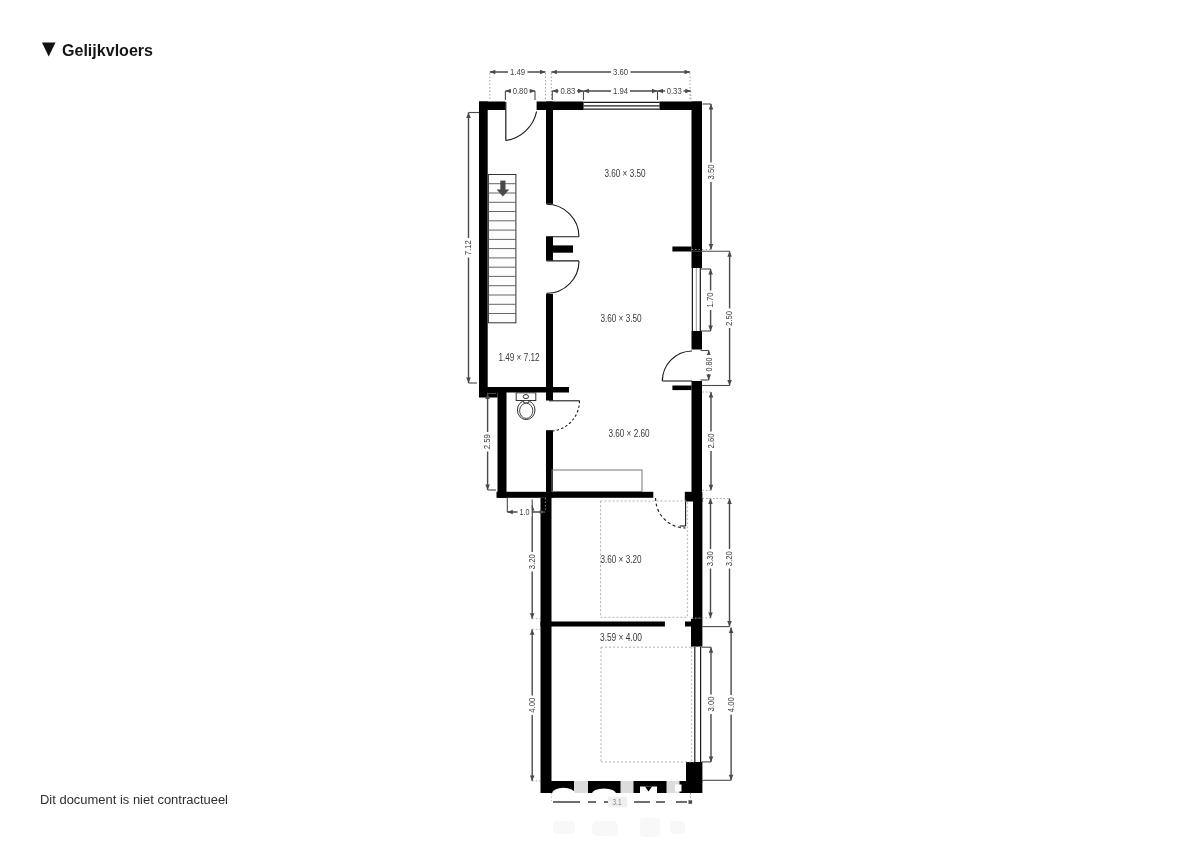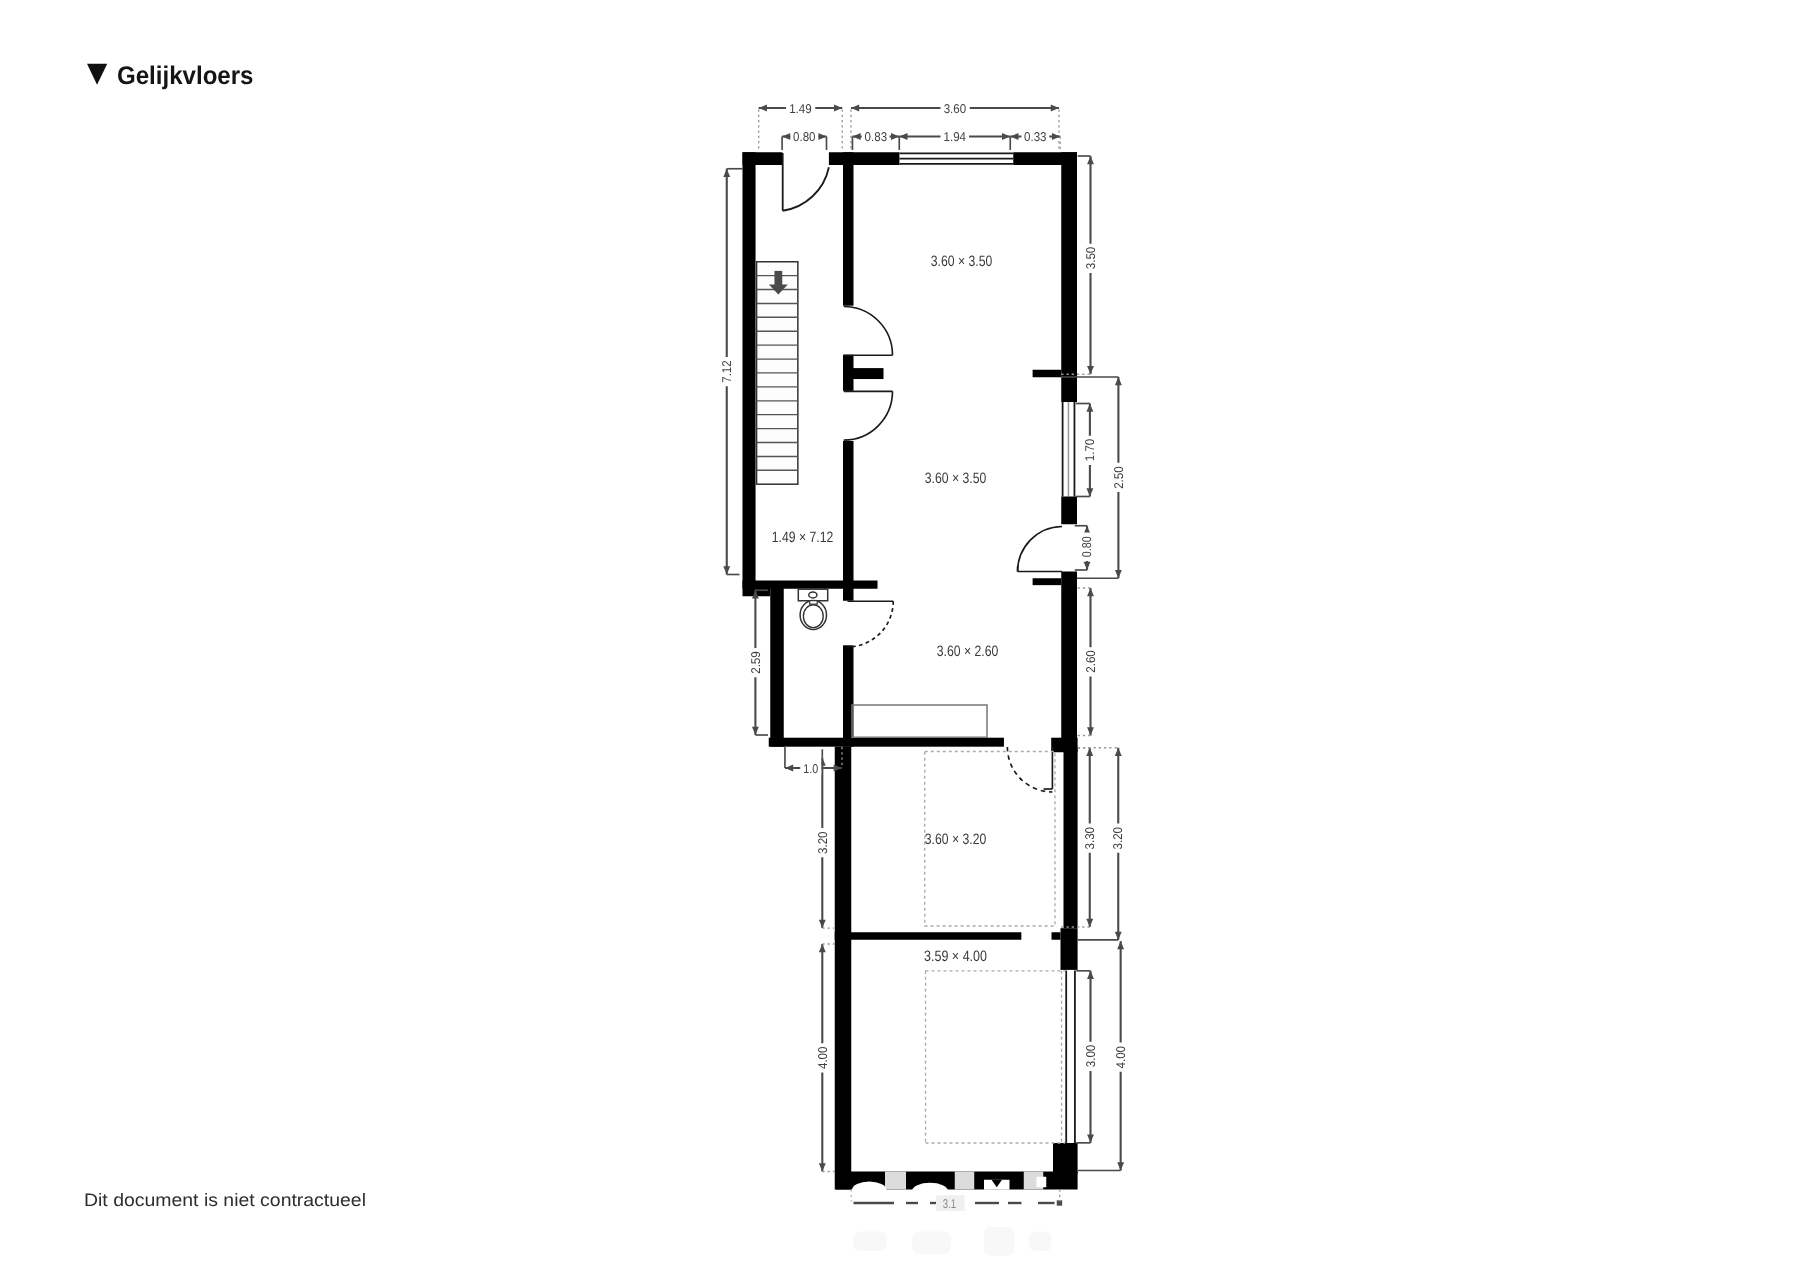--- a/index.html
+++ b/index.html
@@ -1,17 +1,17 @@
 <!DOCTYPE html>
 <html><head>
 <meta charset="utf-8">
 <style>
   html,body{margin:0;padding:0;background:#fff;}
   .page{position:relative;width:1028px;height:848px;background:#fff;overflow:hidden;filter:blur(0.4px);
-        font-family:"Liberation Sans", sans-serif;margin-left:16px;}
+        font-family:"Liberation Sans", sans-serif;}
   svg text{font-family:"Liberation Sans", sans-serif;}
 </style>
 </head>
 <body>
 <div class="page">
 <svg width="1200" height="848" viewBox="0 0 1200 848">
 <rect x="0" y="0" width="1200" height="848" fill="#ffffff"></rect>
 
 <g>
   <polygon points="42,42.5 55.5,42.5 48.7,56.5" fill="#111111"></polygon>

